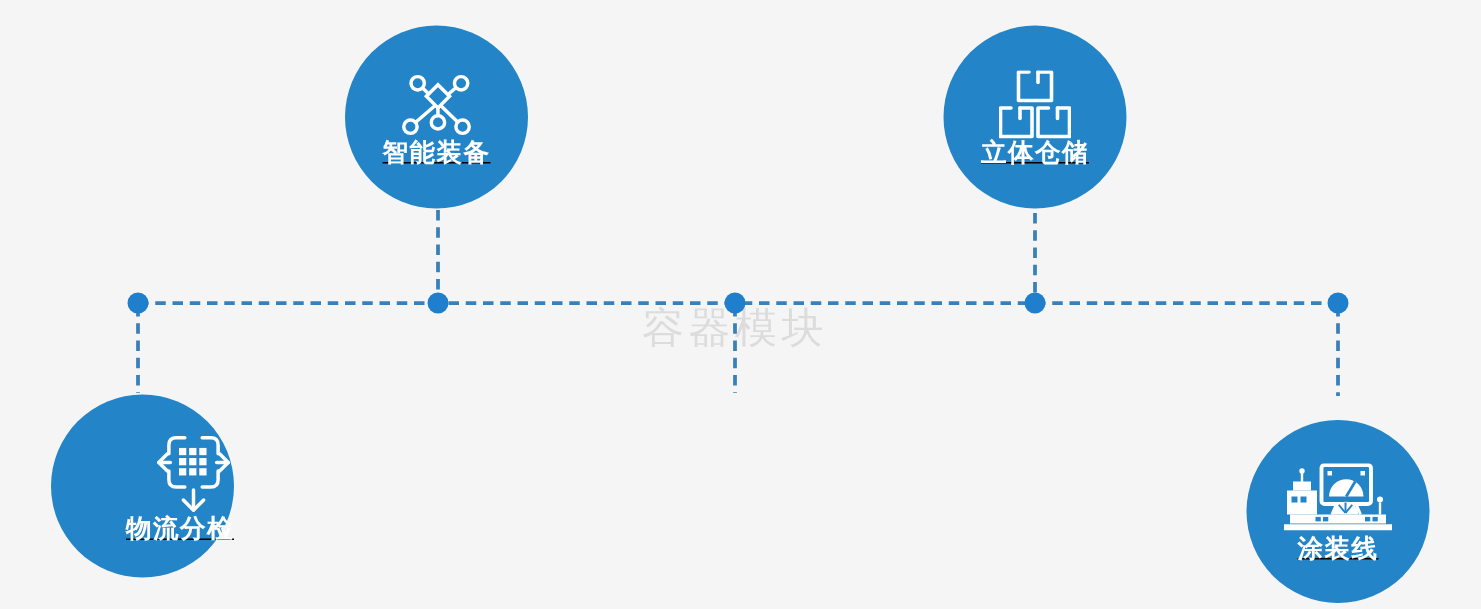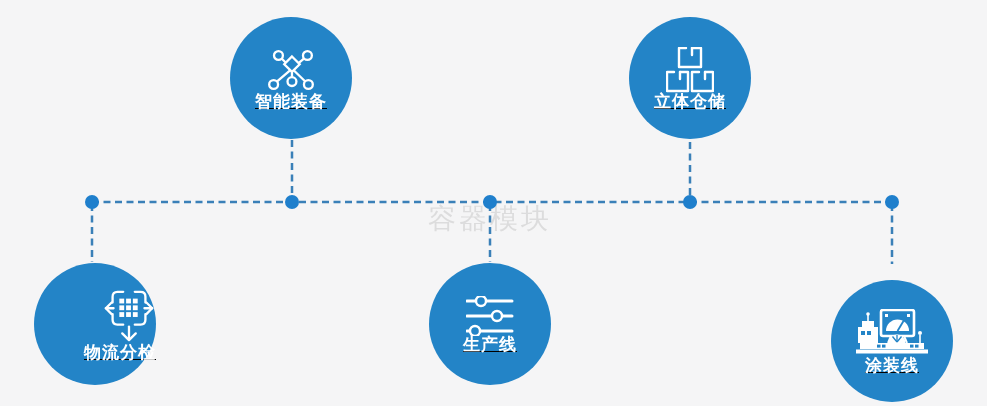--- a/index.html
+++ b/index.html
@@ -121,31 +121,20 @@
       <line class="st" x1="3" y1="21" x2="11" y2="21"></line>
       <path class="st" d="M9 15 L3 21 L9 27"></path>
       <line class="st" x1="43" y1="21" x2="51" y2="21"></line>
       <path class="st" d="M45 15 L51 21 L45 27"></path>
       <line class="st" x1="27" y1="40" x2="27" y2="52"></line>
       <path class="st" d="M20 47 L27 54 L34 47"></path>
     </svg>
     <span class="lbl">物流分检</span>
   </div>
 
-  <div class="node n-prod">
-    <svg class="icn" width="48" height="40" viewBox="0 0 48 40" aria-hidden="true">
-      <line class="st3" x1="1" y1="5" x2="46" y2="5"></line>
-      <line class="st3" x1="1" y1="20" x2="46" y2="20"></line>
-      <line class="st3" x1="1" y1="35" x2="46" y2="35"></line>
-      <circle class="ring" cx="15" cy="5" r="5"></circle>
-      <circle class="ring" cx="31" cy="20" r="5"></circle>
-      <circle class="ring" cx="9" cy="35" r="5"></circle>
-    </svg>
-    <span class="lbl">生产线</span>
-  </div>
 
   <div class="node n-coat">
     <svg class="icn" width="76" height="48" viewBox="0 0 76 46" aria-hidden="true">
       <circle class="wfill" cx="14" cy="4" r="1.8"></circle>
       <line x1="14" y1="5" x2="14" y2="12" stroke="#ffffff" stroke-width="1.6"></line>
       <rect class="wfill" x="8" y="11" width="12" height="6"></rect>
       <rect class="wfill" x="4" y="17" width="20" height="16"></rect>
       <rect class="bfill" x="7" y="21" width="4" height="4"></rect>
       <rect class="bfill" x="13" y="21" width="4" height="4"></rect>
       <rect x="27" y="0" width="33" height="26" rx="2" fill="none" stroke="#ffffff" stroke-width="2.6"></rect>

